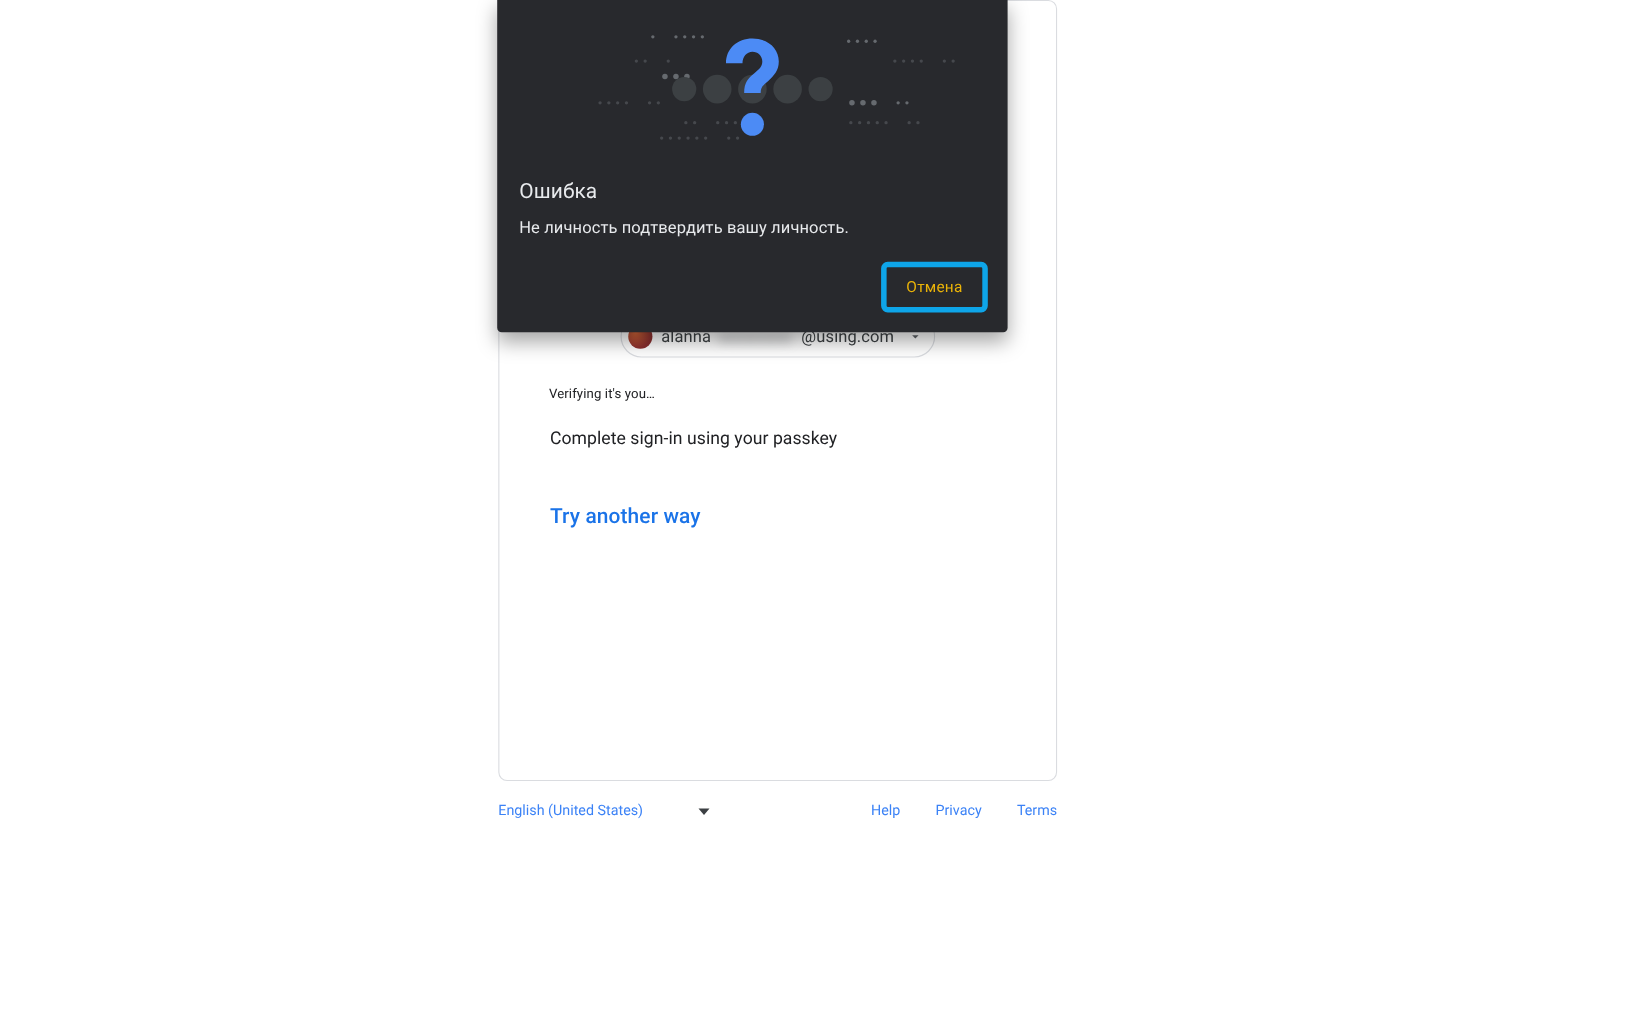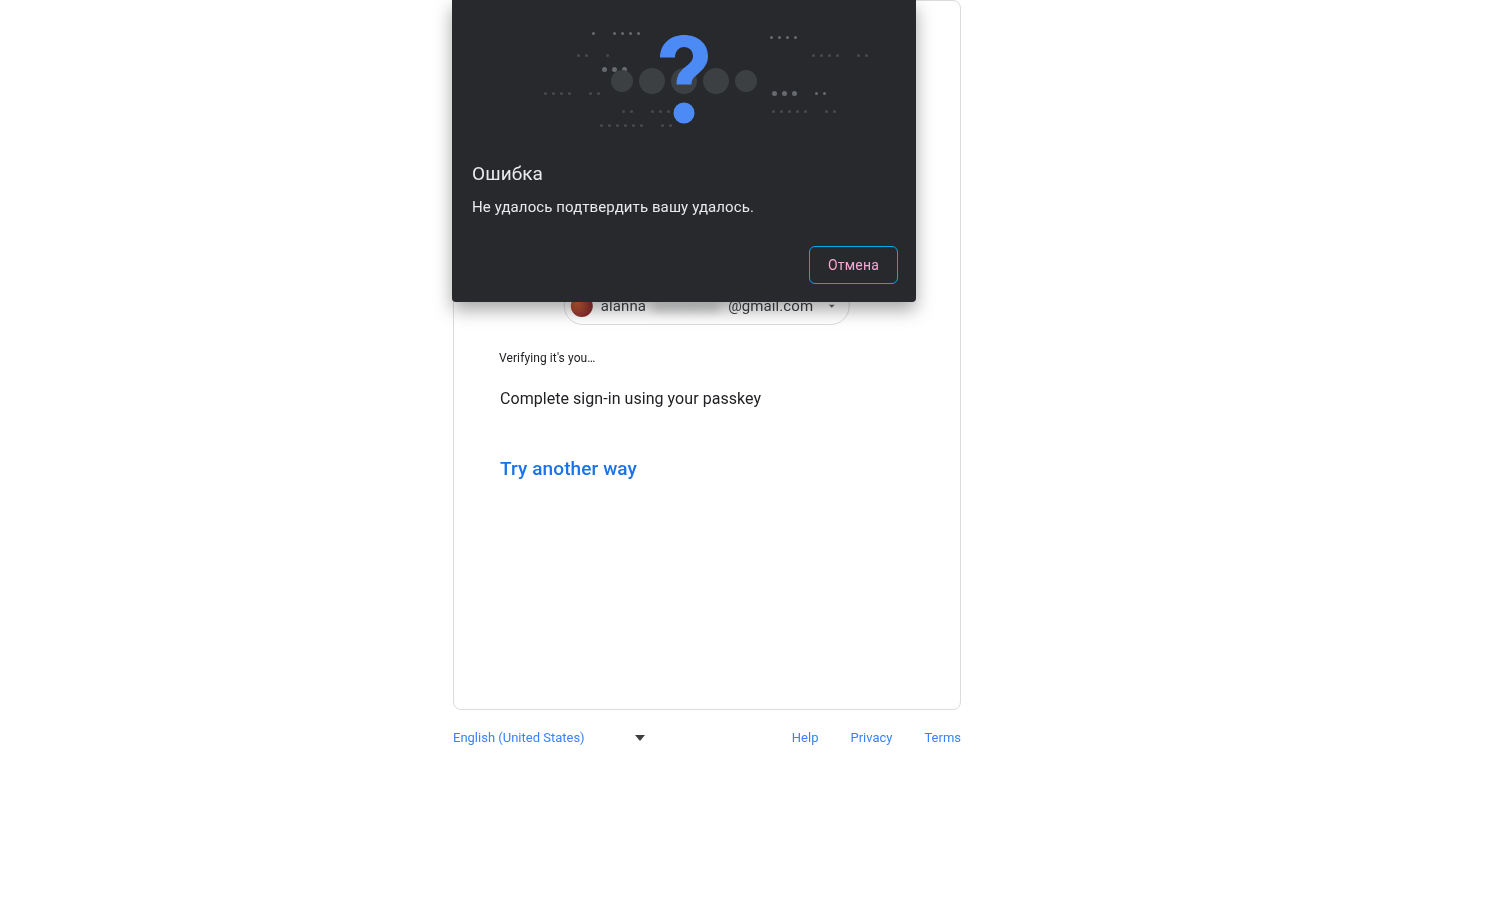--- a/index.html
+++ b/index.html
@@ -201,41 +201,41 @@
     height: 36px;
     border-radius: 6px;
     padding: 0 18px;
     font-size: 14px;
     display: flex;
     align-items: center;
     letter-spacing: 0.2px;
     cursor: pointer;
   }
   .btn.outline {
-    border: 1px solid #0ea5e9;
-    color: #f9a8d4;
+    border: 5px solid #0ea5e9;
+    color: #eab308;
     background: transparent;
     text-align: right;
   }
   .btn.primary {
     background: #8ab4f8;
     color: #202124;
     font-weight: 500;
   }
 </style>
 </head>
 <body>
 
 <div class="card">
 
   <div class="account-chip">
     <div class="avatar"></div>
     <span class="email-start">alanna</span>
     <span class="email-blur">xxxxxxx</span>
-    <span class="email-end">@gmail.com</span>
+    <span class="email-end">@using.com</span>
     <span class="chevron-down-icon">
       <svg width="14" height="14" viewBox="0 0 24 24">
           <path d="M7 10l5 5 5-5z" fill="#5f6368"></path>
         </svg>
     </span>
   </div>
 
   <div class="verify-title">Verifying it's you…</div>
   <div class="verify-sub">Complete sign-in using your passkey</div>
   <div class="try-another">Try another way</div>
@@ -348,20 +348,20 @@
 
     <div class="qmark">
       <svg width="60" height="96" viewBox="0 0 40 64">
         <path d="M20 2c-9 0-16 6-16 15h10c0-4 2.6-7 6-7s6 2.5 6 6c0 3.2-2 4.8-5 7.2-3.5 2.8-6 5.4-6 11.8h10c0-3.4 1.4-4.7 4.6-7.3C33 24.6 36 21.5 36 16 36 7.5 29 2 20 2z" fill="#4c8bf5"></path>
         <circle cx="20" cy="54" r="7" fill="#4c8bf5"></circle>
       </svg>
     </div>
   </div>
 
   <div class="title">Ошибка</div>
-  <div class="msg">Не удалось подтвердить вашу удалось.</div>
+  <div class="msg">Не личность подтвердить вашу личность.</div>
 
   <div class="actions">
     <div class="btn outline">
       <span>Отмена</span>
     </div>
   </div>
 </div>
 
 </body></html>

